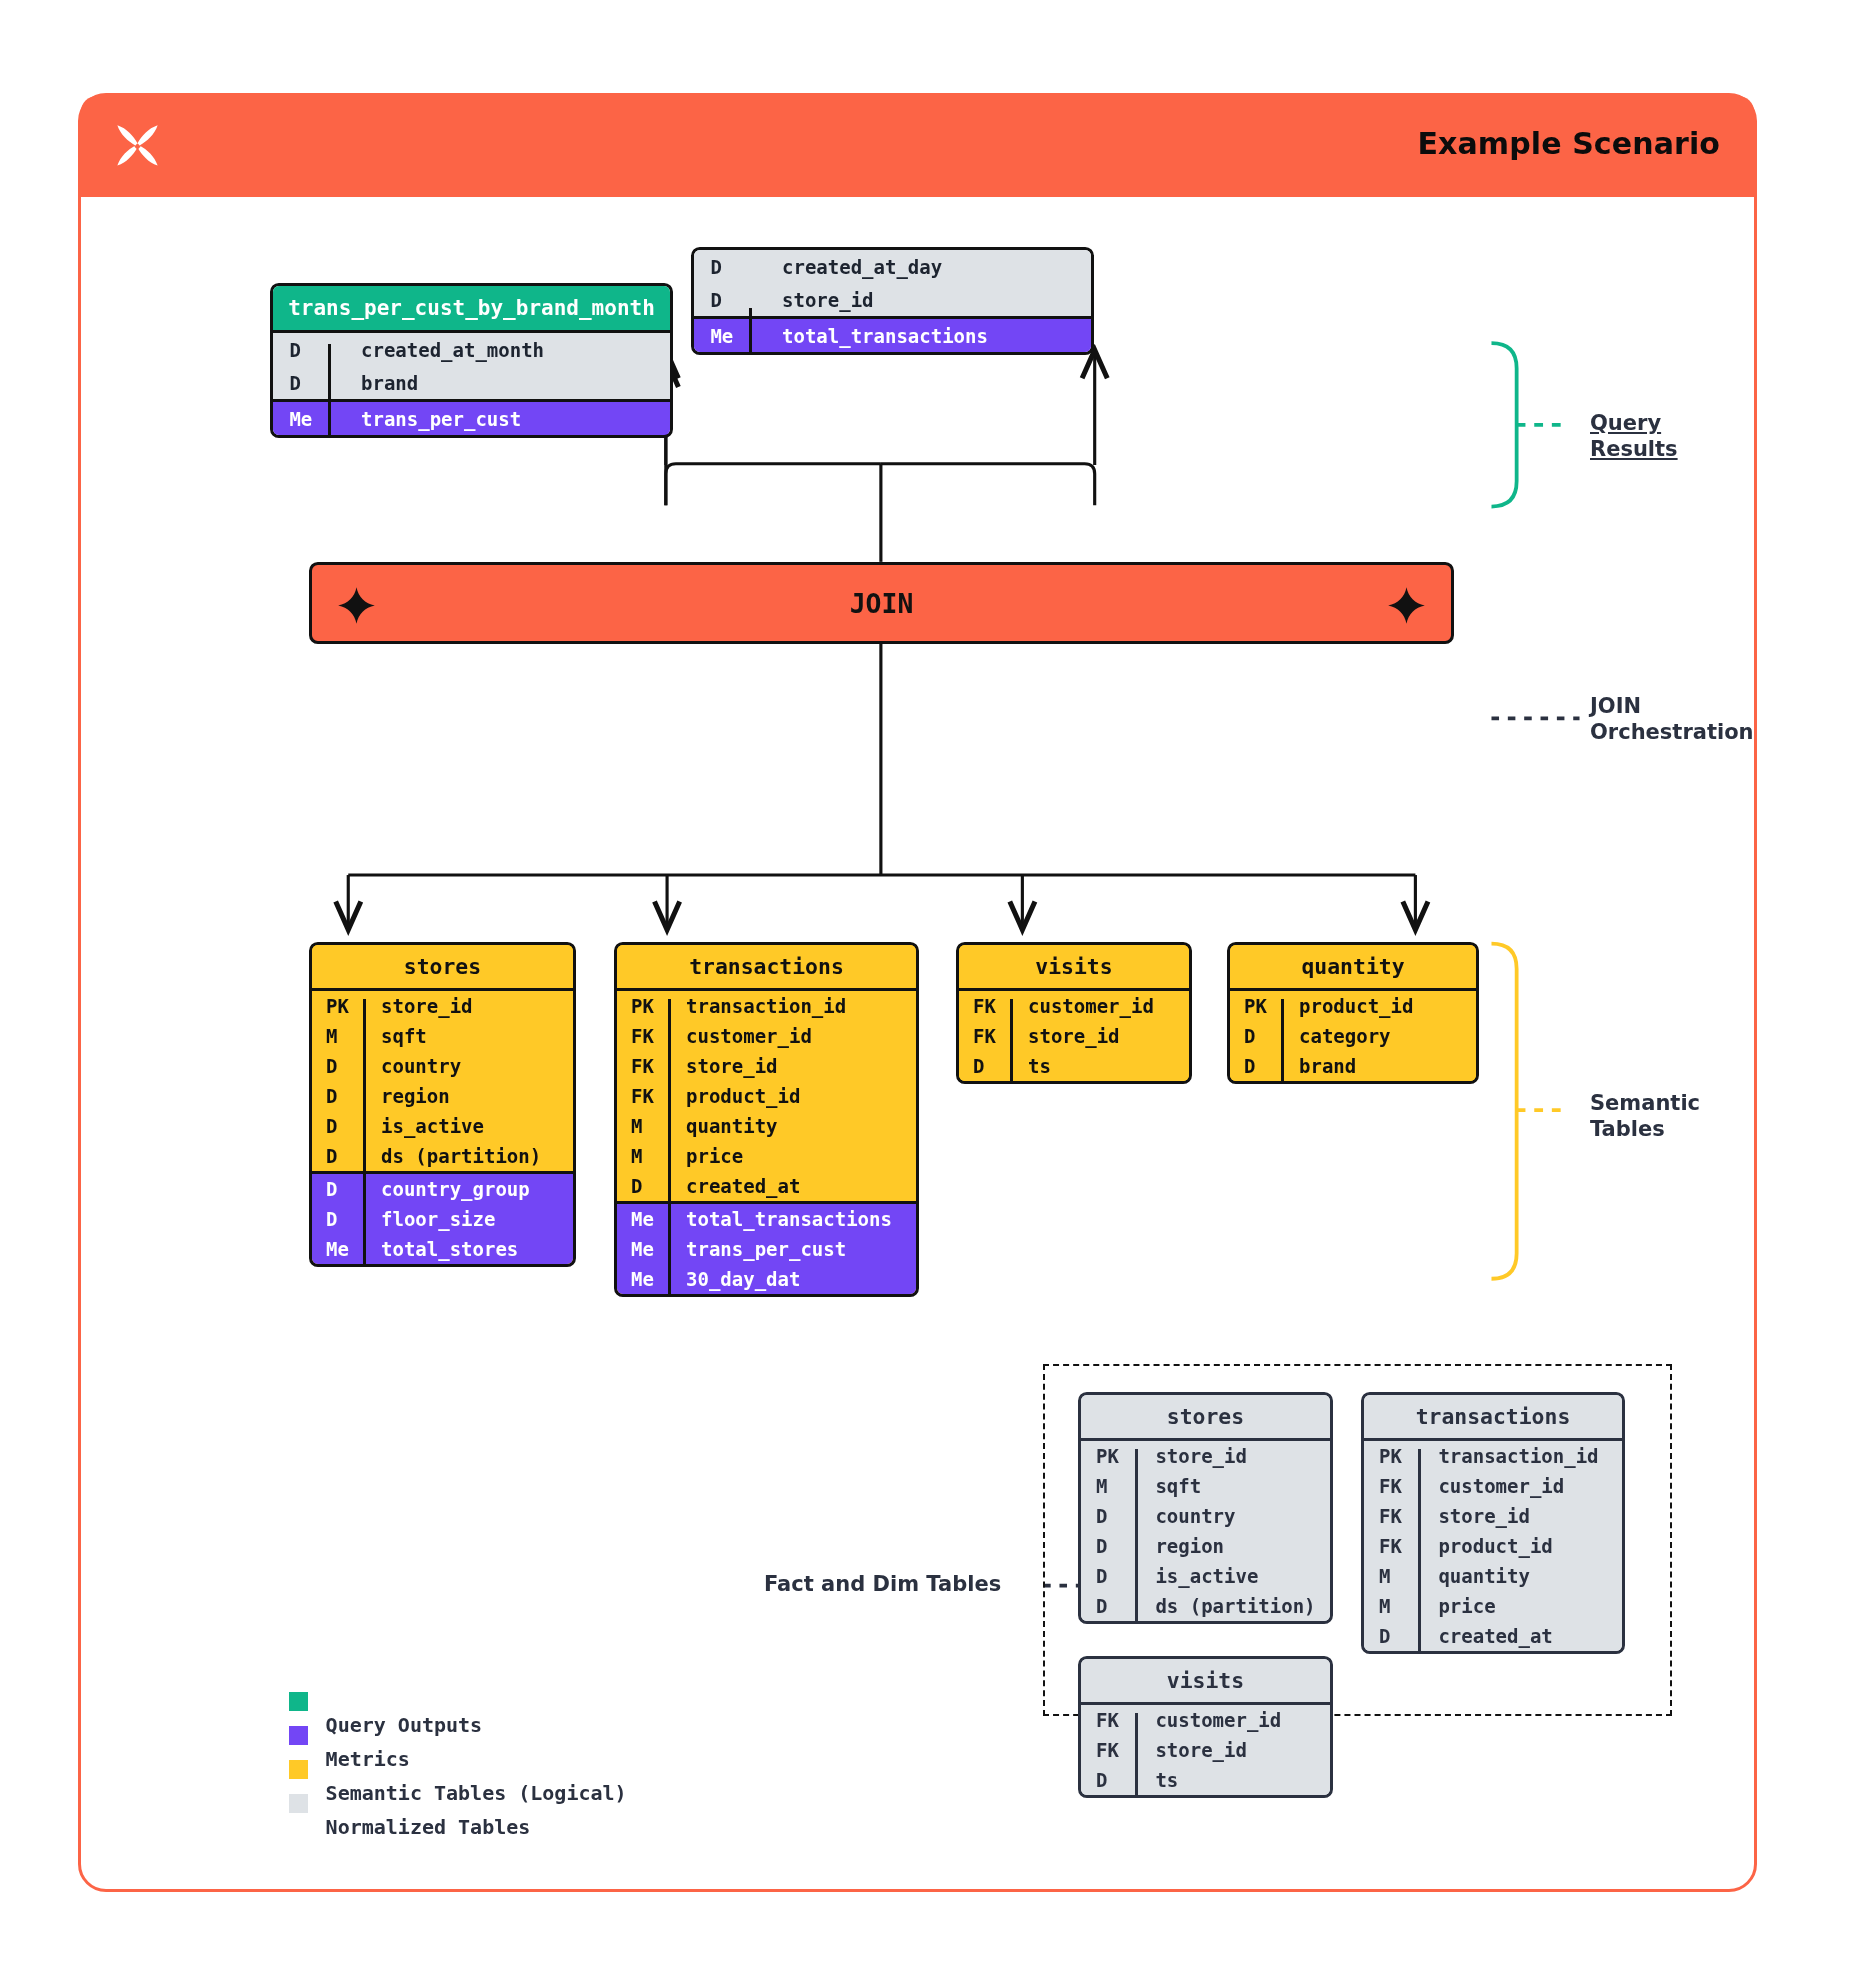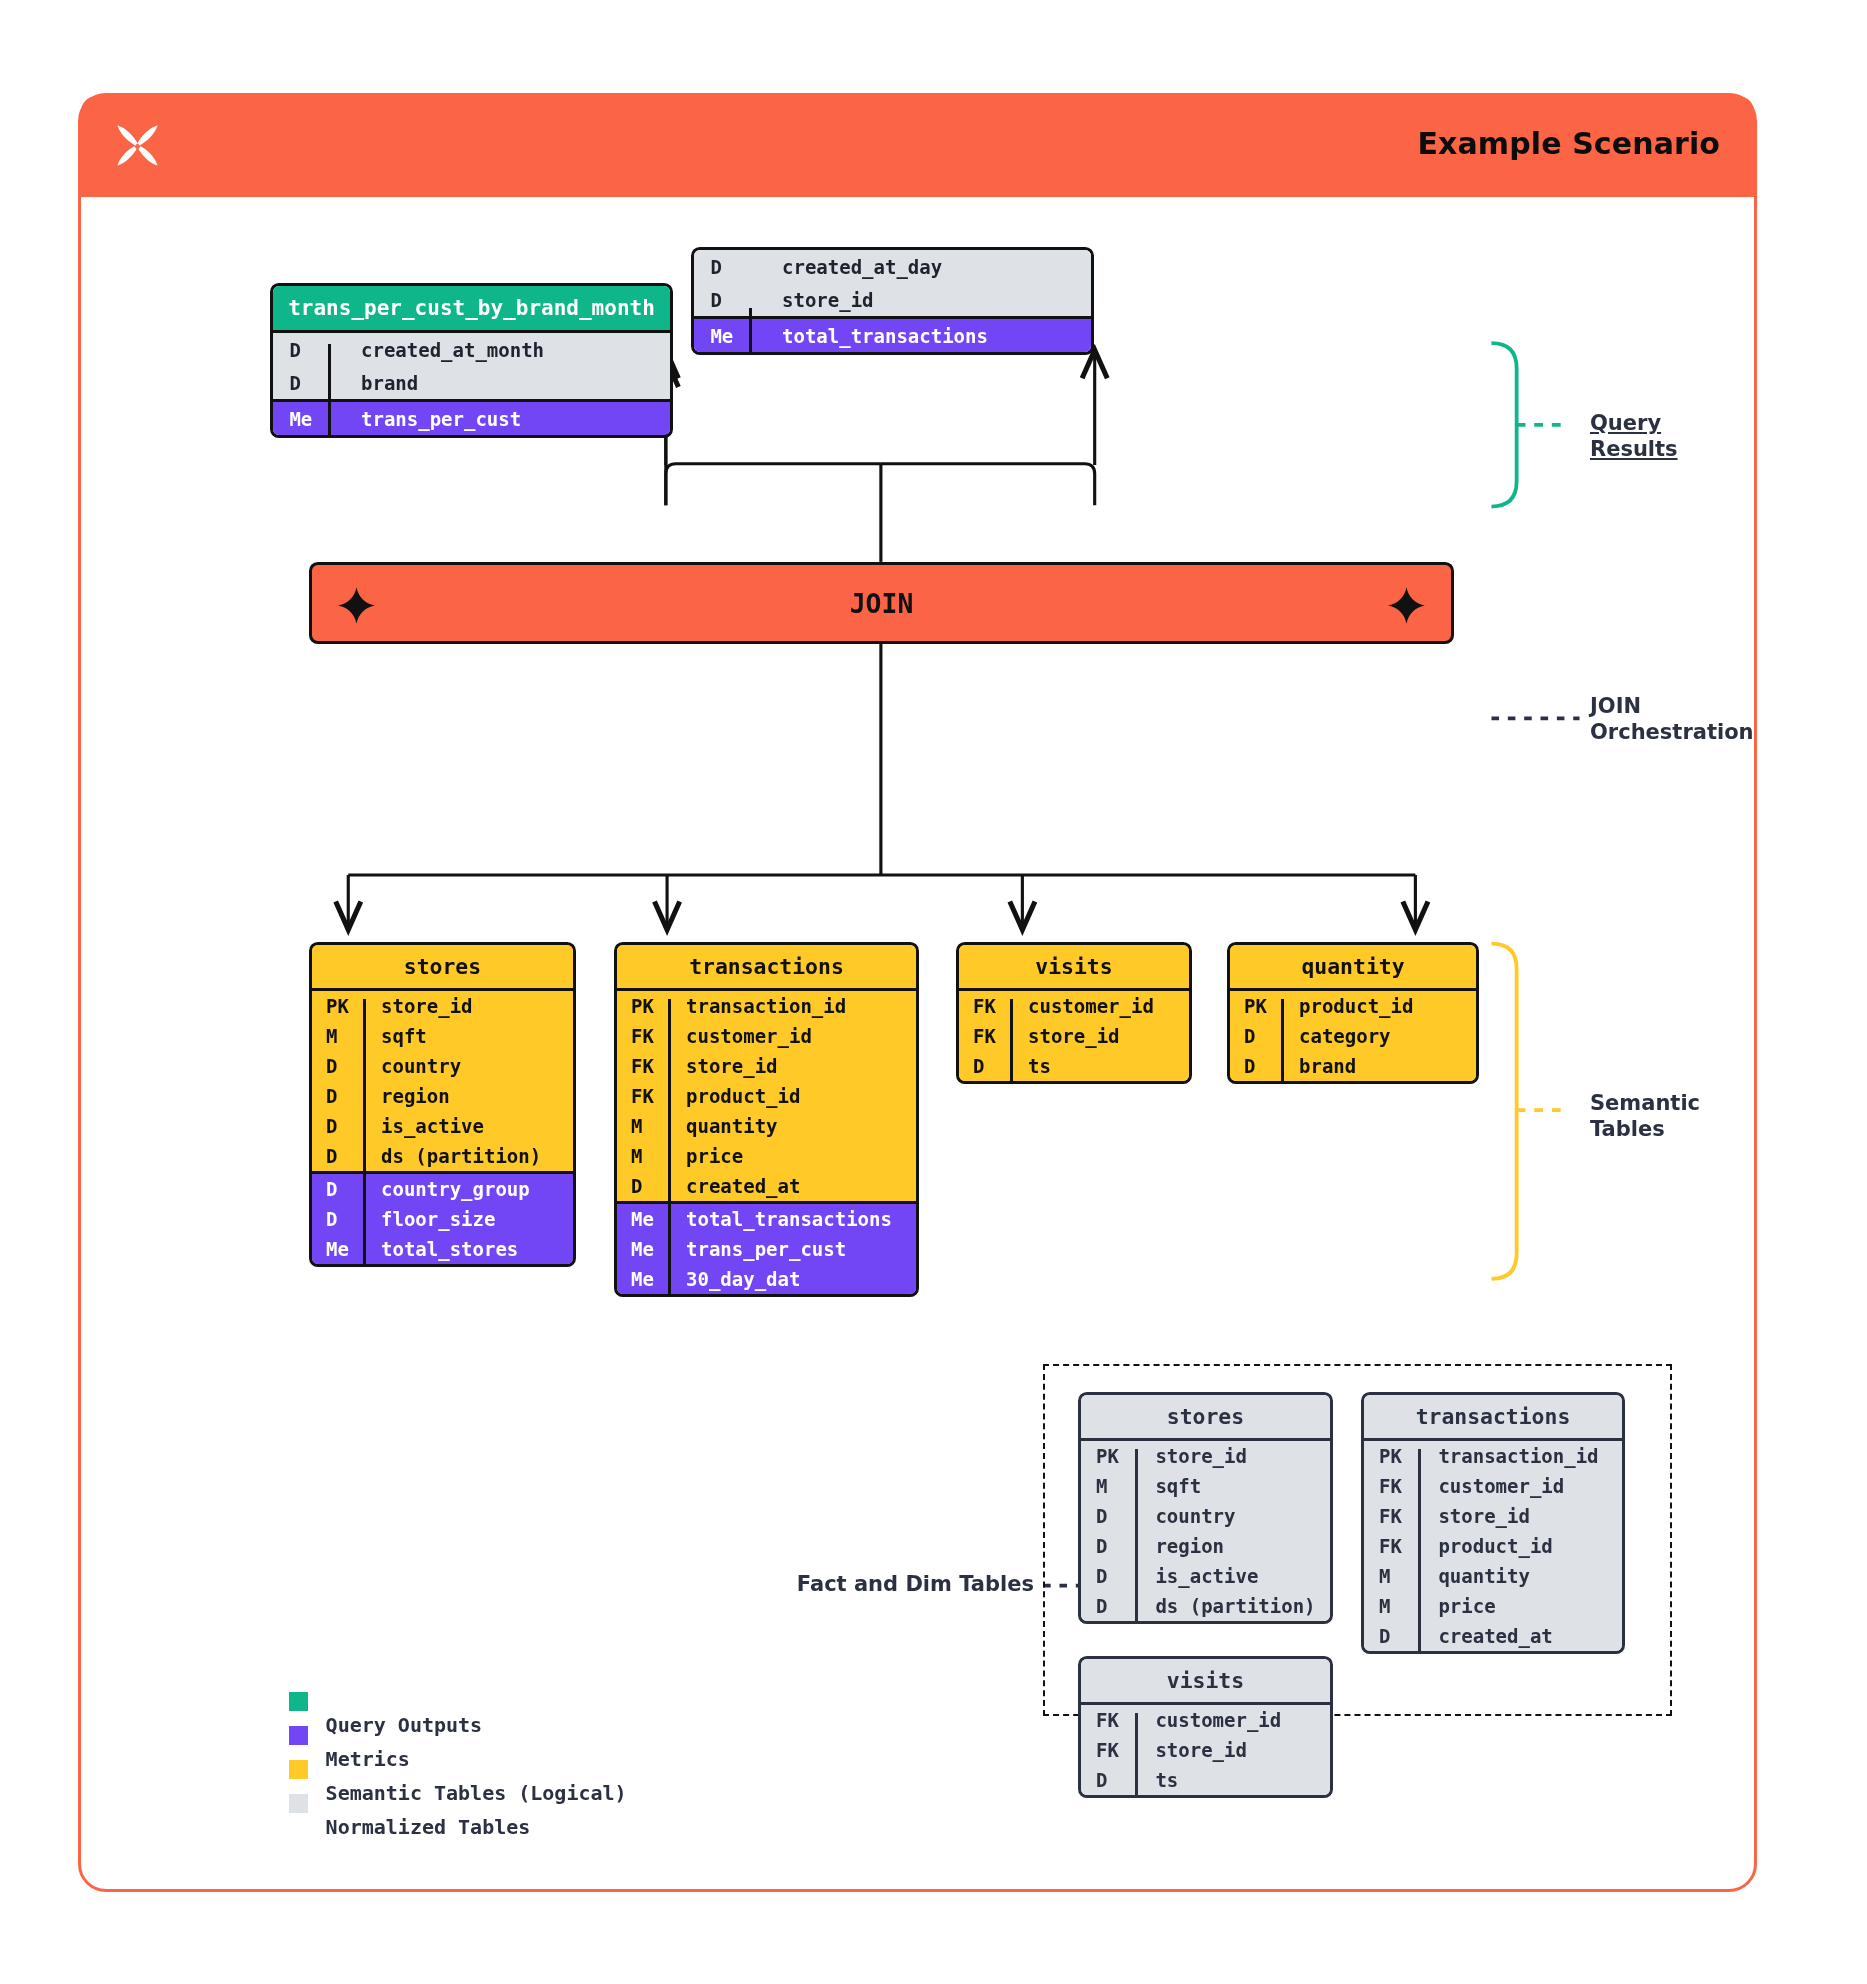--- a/index.html
+++ b/index.html
@@ -399,21 +399,21 @@
             <span class="v">store_id</span>
           </div>
         <div class="row">
             <span class="k">D</span>
             <span class="v">ts</span>
           </div>
       </div>
       <div class="vline" style="left:54px;top:54px;bottom:0;"></div>
     </div>
 
-    <div class="anno" style="left:683px;top:1374px;width:270px;text-align:right;">Fact and Dim Tables</div>
+    <div class="anno" style="left:683px;top:1374px;width:270px;">Fact and Dim Tables</div>
 
     <div class="legend" style="left:208px;top:1487px;">
       <div class="lrow">
         <span class="sw" style="background:#0FB68A;"></span>
         <span class="ltxt">Query Outputs</span>
       </div>
       <div class="lrow">
         <span class="sw" style="background:#7346F5;"></span>
         <span class="ltxt">Metrics</span>
       </div>

